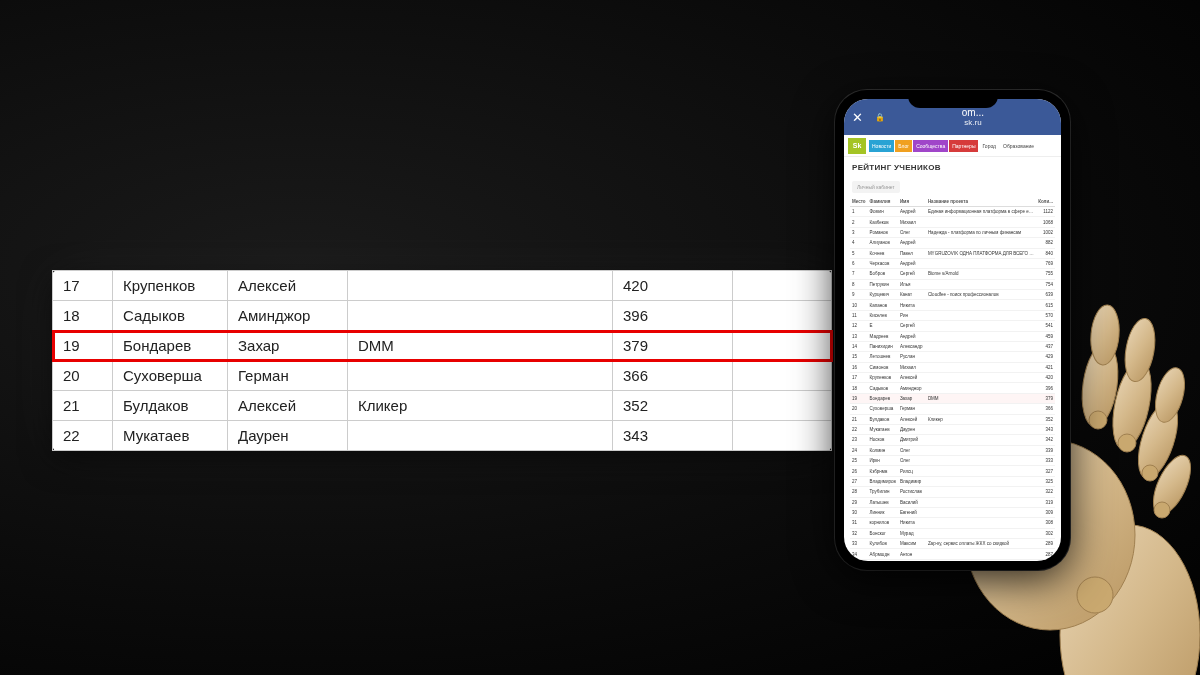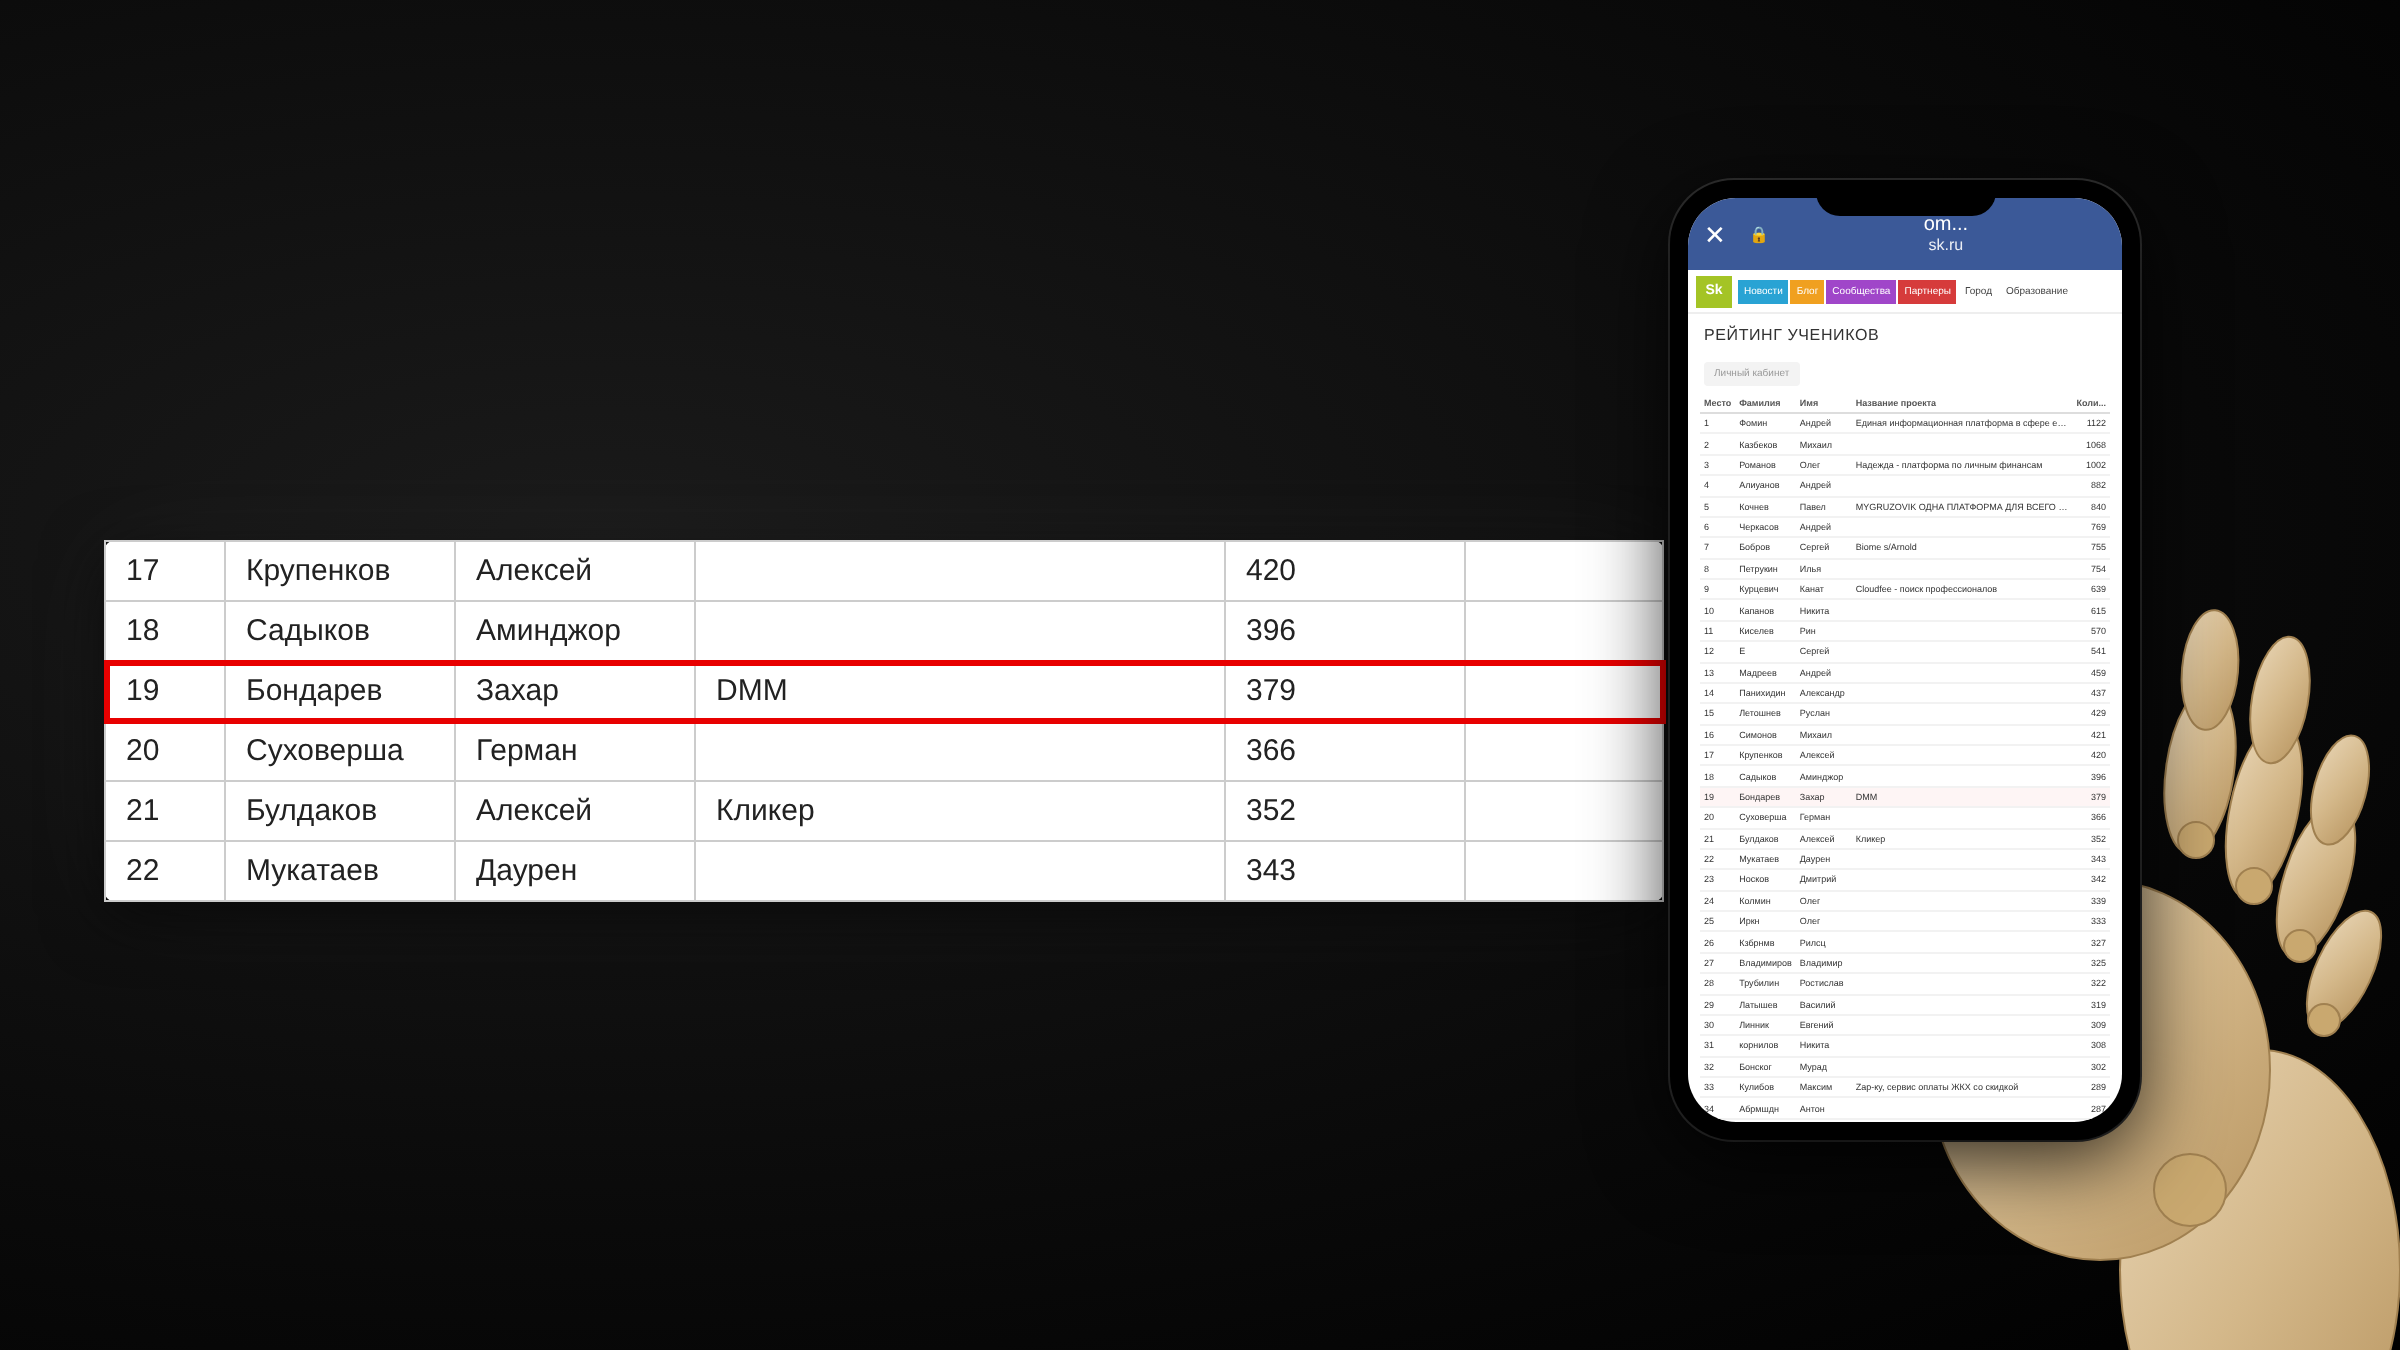--- a/index.html
+++ b/index.html
@@ -118,21 +118,21 @@
     color: #444;
   }
   .tab-chip.c1 { background: #29a3d4; color:#fff; }
   .tab-chip.c2 { background: #f0a020; color:#fff; }
   .tab-chip.c3 { background: #a046c9; color:#fff; }
   .tab-chip.c4 { background: #d63b3b; color:#fff; }
 
   .page-title {
     padding: 6px 8px 3px;
     font-size: 8px;
-    font-weight: normal;
+    font-weight: bold;
     color: #333;
     letter-spacing: 0.3px;
   }
   .cabinet {
     margin: 2px 8px 4px;
     padding: 3px 5px;
     background: #f3f3f3;
     font-size: 5px;
     color: #999;
     border-radius: 2px;

